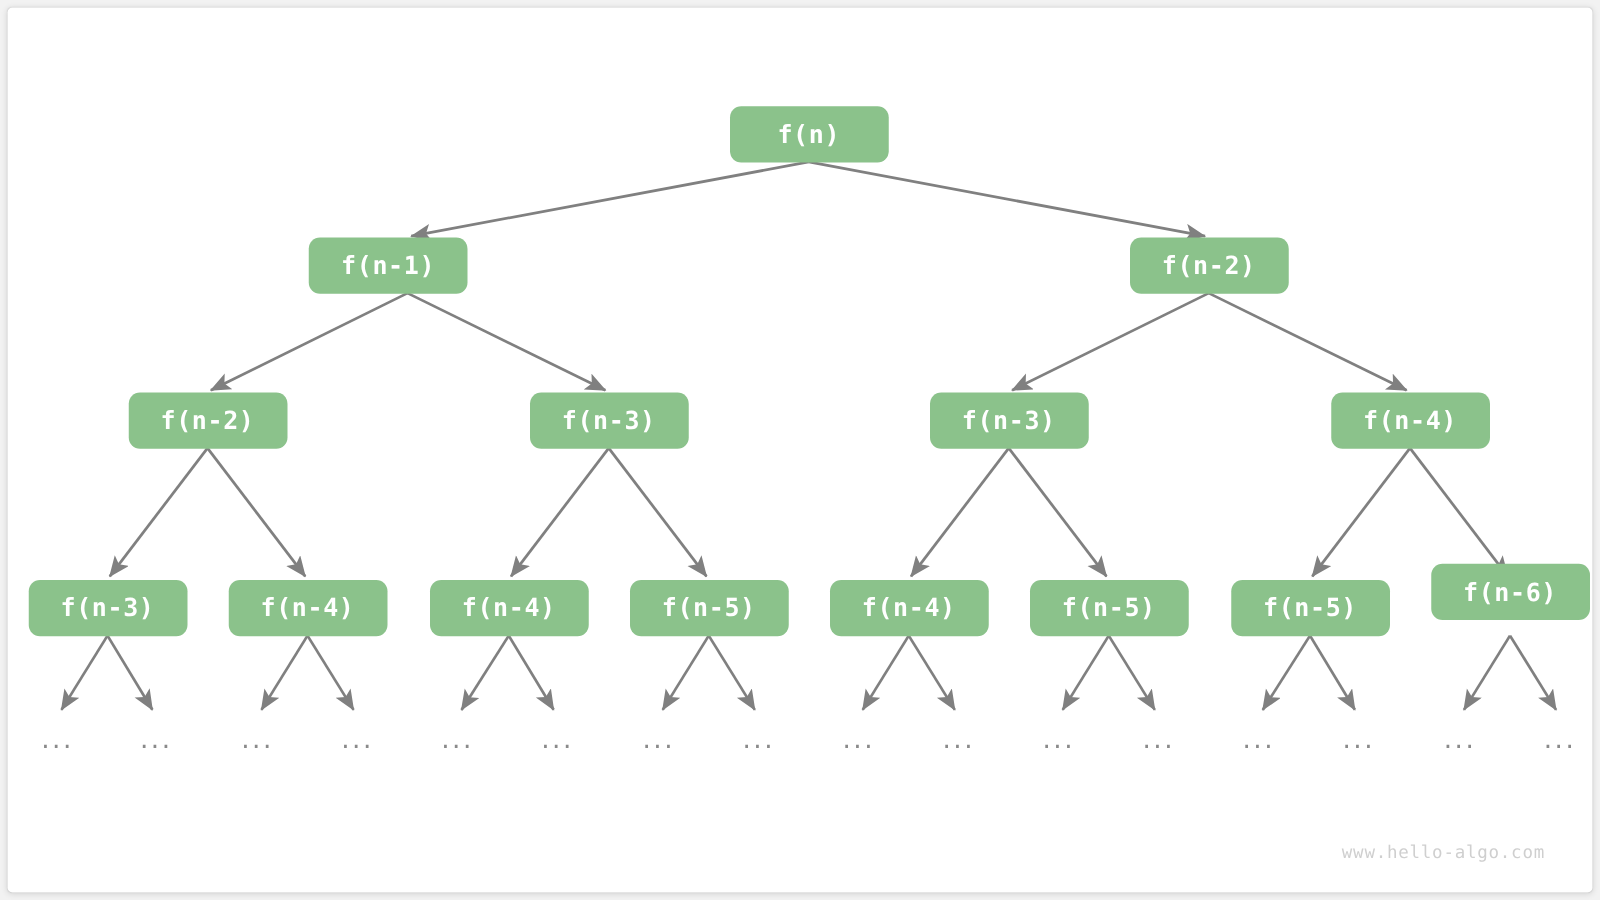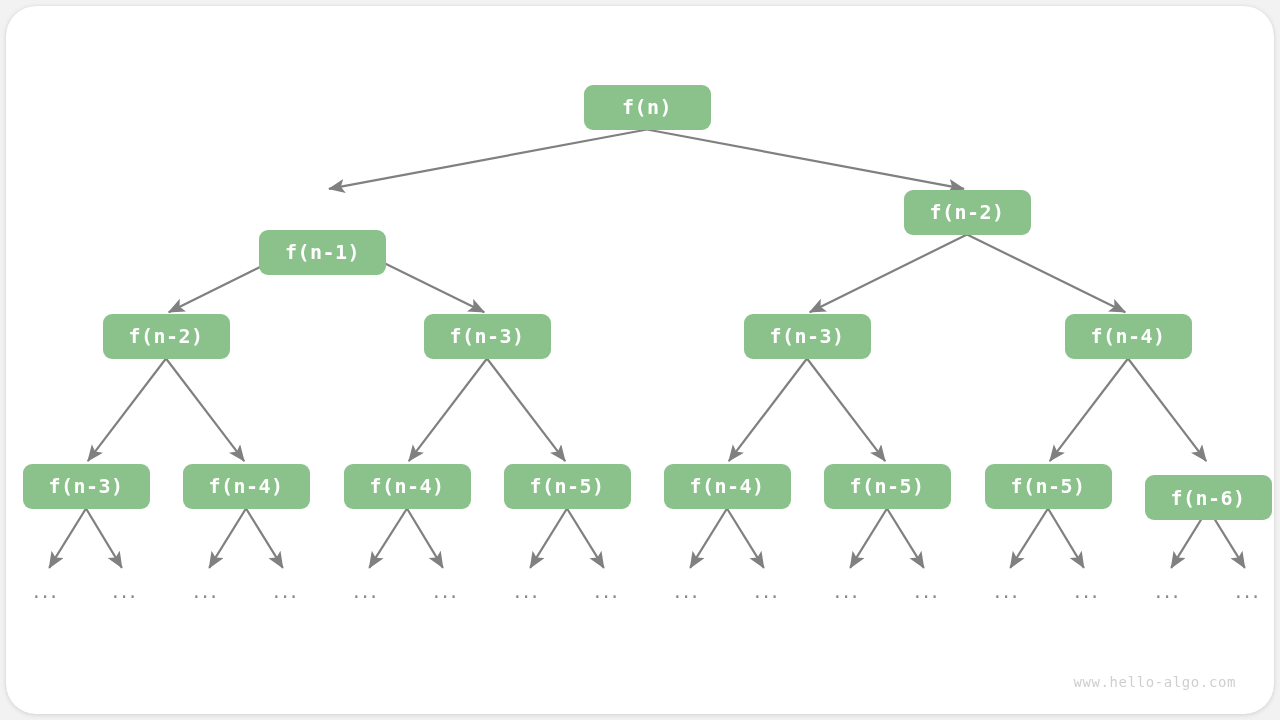--- a/index.html
+++ b/index.html
@@ -17,21 +17,21 @@
     height: 720px;
     background: #f2f2f2;
   }
   #card {
     position: absolute;
     left: 6px;
     top: 6px;
     width: 1268px;
     height: 708px;
     background: #ffffff;
-    border-radius: 30px;
+    border-radius: 4px;
     box-shadow: 0 1px 5px rgba(0,0,0,0.13), 0 0 1px rgba(0,0,0,0.10);
     overflow: hidden;
   }
   #edges {
     position: absolute;
     left: 0; top: 0;
     width: 1280px;
     height: 720px;
     pointer-events: none;
   }
@@ -113,34 +113,34 @@
         <line x1="721" y1="502.5" x2="757.837790963415" y2="561.9009379285068" stroke="#808080" stroke-width="2.2" stroke-linecap="butt" marker-end="url(#ah)"></line>
         <line x1="881" y1="502.5" x2="844.162209036585" y2="561.9009379285068" stroke="#808080" stroke-width="2.2" stroke-linecap="butt" marker-end="url(#ah)"></line>
         <line x1="881" y1="502.5" x2="917.837790963415" y2="561.9009379285068" stroke="#808080" stroke-width="2.2" stroke-linecap="butt" marker-end="url(#ah)"></line>
         <line x1="1042" y1="502.5" x2="1004.2187126739664" y2="561.9364154275406" stroke="#808080" stroke-width="2.2" stroke-linecap="butt" marker-end="url(#ah)"></line>
         <line x1="1042" y1="502.5" x2="1077.8954839665448" y2="561.8656080985164" stroke="#808080" stroke-width="2.2" stroke-linecap="butt" marker-end="url(#ah)"></line>
         <line x1="1202" y1="502.5" x2="1165.162209036585" y2="561.9009379285068" stroke="#808080" stroke-width="2.2" stroke-linecap="butt" marker-end="url(#ah)"></line>
         <line x1="1202" y1="502.5" x2="1238.837790963415" y2="561.9009379285068" stroke="#808080" stroke-width="2.2" stroke-linecap="butt" marker-end="url(#ah)"></line>
       </svg>
     <div id="nodes">
         <div class="node" style="left: 577.5px; top: 78.5px; width: 127px; height: 45px;">f(n)</div>
-        <div class="node" style="left: 253px; top: 183.5px; width: 127px; height: 45px; margin-top: 40px;">f(n-1)</div>
+        <div class="node" style="left: 241px; top: 183.5px; width: 127px; height: 45px;">f(n-1)</div>
         <div class="node" style="left: 897.5px; top: 183.5px; width: 127px; height: 45px;">f(n-2)</div>
         <div class="node" style="left: 96.5px; top: 307.5px; width: 127px; height: 45px;">f(n-2)</div>
         <div class="node" style="left: 417.5px; top: 307.5px; width: 127px; height: 45px;">f(n-3)</div>
         <div class="node" style="left: 737.5px; top: 307.5px; width: 127px; height: 45px;">f(n-3)</div>
         <div class="node" style="left: 1058.5px; top: 307.5px; width: 127px; height: 45px;">f(n-4)</div>
         <div class="node" style="left: 16.5px; top: 457.5px; width: 127px; height: 45px;">f(n-3)</div>
         <div class="node" style="left: 176.5px; top: 457.5px; width: 127px; height: 45px;">f(n-4)</div>
         <div class="node" style="left: 337.5px; top: 457.5px; width: 127px; height: 45px;">f(n-4)</div>
         <div class="node" style="left: 497.5px; top: 457.5px; width: 127px; height: 45px;">f(n-5)</div>
         <div class="node" style="left: 657.5px; top: 457.5px; width: 127px; height: 45px;">f(n-4)</div>
         <div class="node" style="left: 817.5px; top: 457.5px; width: 127px; height: 45px;">f(n-5)</div>
         <div class="node" style="left: 978.5px; top: 457.5px; width: 127px; height: 45px;">f(n-5)</div>
-        <div class="node" style="left: 1138.5px; top: 469px; width: 127px; height: 45px;">f(n-6)</div>
+        <div class="node" style="left: 1138.5px; top: 445px; width: 127px; height: 45px;">f(n-6)</div>
         <div class="leafdots" style="left: 20px; top: 573px; width: 40px; height: 24px;">...</div>
         <div class="leafdots" style="left: 99px; top: 573px; width: 40px; height: 24px;">...</div>
         <div class="leafdots" style="left: 180px; top: 573px; width: 40px; height: 24px;">...</div>
         <div class="leafdots" style="left: 260px; top: 573px; width: 40px; height: 24px;">...</div>
         <div class="leafdots" style="left: 340px; top: 573px; width: 40px; height: 24px;">...</div>
         <div class="leafdots" style="left: 420px; top: 573px; width: 40px; height: 24px;">...</div>
         <div class="leafdots" style="left: 501px; top: 573px; width: 40px; height: 24px;">...</div>
         <div class="leafdots" style="left: 581px; top: 573px; width: 40px; height: 24px;">...</div>
         <div class="leafdots" style="left: 661px; top: 573px; width: 40px; height: 24px;">...</div>
         <div class="leafdots" style="left: 741px; top: 573px; width: 40px; height: 24px;">...</div>

